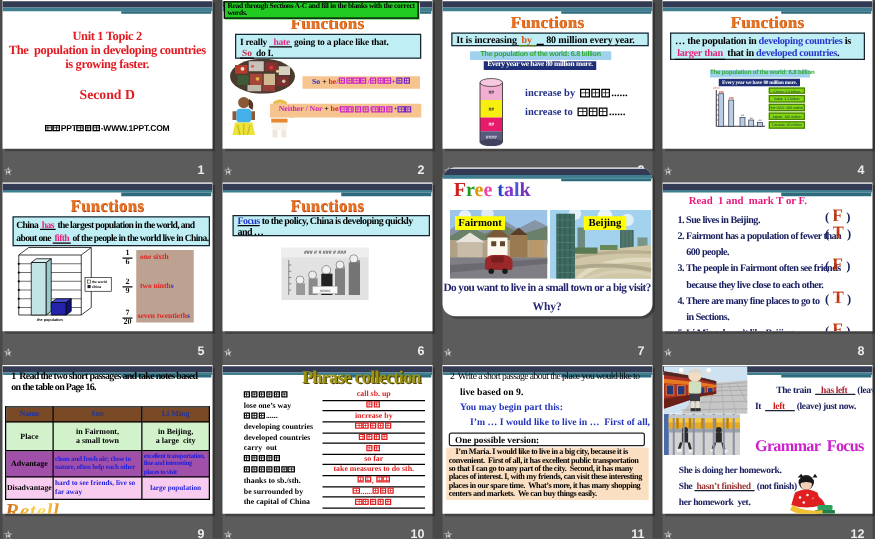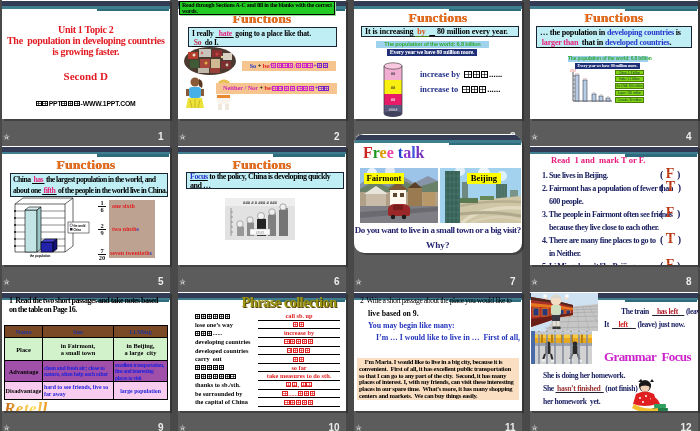--- a/index.html
+++ b/index.html
@@ -315,21 +315,21 @@
     <div class="ts"></div>
     <div class="ts2"></div>
  <div class="ab" style="left:9px;top:9.5px;color:#e8187a;font-weight:bold;font-size:8.6px;white-space:nowrap;margin-left:12px;">Read&nbsp; 1 and&nbsp; mark T or F.</div>
  <div class="ab" style="left:12px;top:23.5px;color:#1a2060;font-weight:bold;font-size:8.1px;line-height:13px;letter-spacing:-0.4px;white-space:nowrap;">
   1. Sue lives in Beijing.<br>
   2. Fairmont has a population of fewer than<br>
   <span style="margin-left:7px;">600 people.</span><br>
   3. The people in Fairmont often see friends<br>
   <span style="margin-left:7px;">because they live close to each other.</span><br>
   4. There are many fine places to go to<br>
-  <span style="margin-left:7px;">in Neither.</span><br>
+  <span style="margin-left:7px;">in Sections.</span><br>
   5. Li Ming doesn’t like Beijing.
  </div>
  <div class="ab" style="left:130px;top:20px;color:#1a2060;font-weight:bold;font-size:10px;white-space:nowrap;">(&nbsp;<span style="font-size:14px;color:transparent;background:repeating-linear-gradient(0deg,#b83410 0 1.8px,#d85828 1.8px 2.2px);-webkit-background-clip:text;background-clip:text;text-shadow:none;">F</span>&nbsp;)</div>
  <div class="ab" style="left:130px;top:33px;color:#1a2060;font-weight:bold;font-size:10px;white-space:nowrap;">(&nbsp;<span style="font-size:14px;color:transparent;background:repeating-linear-gradient(0deg,#b83410 0 1.8px,#d85828 1.8px 2.2px);-webkit-background-clip:text;background-clip:text;text-shadow:none;">T</span>&nbsp;)</div>
  <div class="ab" style="left:130px;top:59px;color:#1a2060;font-weight:bold;font-size:10px;white-space:nowrap;">(&nbsp;<span style="font-size:14px;color:transparent;background:repeating-linear-gradient(0deg,#b83410 0 1.8px,#d85828 1.8px 2.2px);-webkit-background-clip:text;background-clip:text;text-shadow:none;">F</span>&nbsp;)</div>
  <div class="ab" style="left:130px;top:85px;color:#1a2060;font-weight:bold;font-size:10px;white-space:nowrap;">(&nbsp;<span style="font-size:14px;color:transparent;background:repeating-linear-gradient(0deg,#b83410 0 1.8px,#d85828 1.8px 2.2px);-webkit-background-clip:text;background-clip:text;text-shadow:none;">T</span>&nbsp;)</div>
  <div class="ab" style="left:130px;top:111px;color:#1a2060;font-weight:bold;font-size:10px;white-space:nowrap;">(&nbsp;<span style="font-size:14px;color:transparent;background:repeating-linear-gradient(0deg,#b83410 0 1.8px,#d85828 1.8px 2.2px);-webkit-background-clip:text;background-clip:text;text-shadow:none;">F</span>&nbsp;)</div>
 </div>
 
 <svg class="star" style="left:3px;top:278.3px;" width="7" height="7.5" viewBox="0 0 10 10">
@@ -417,22 +417,23 @@
       <div style="height:8.62px;line-height:8.2px;border-bottom:1px solid #000;box-sizing:border-box;"><b class="z"></b><b class="z"></b><b class="z"></b><b class="z"></b><b class="z"></b></div>
     </div>
 </div>
 
 <div class="slide" style="left:354px;top:291.6px;">
  <div class="tb"></div>
     <div class="ts"></div>
     <div class="ts2"></div>
  <div class="ab" style="left:6px;top:4px;color:#000;font-weight:normal;font-size:7.7px;letter-spacing:-0.45px;white-space:nowrap;z-index:3;">2&nbsp; Write a short passage about the place you would like to</div>
  <div class="ab" style="left:14px;top:17px;color:#000;font-weight:bold;font-size:7.8px;white-space:nowrap;">live based on 9.</div>
- <div class="ab" style="left:14px;top:29px;color:#2233bb;font-weight:bold;font-size:7.8px;white-space:nowrap;">You may begin like many:</div>
+ <div class="ab" style="left:14px;top:29px;color:#2233bb;font-weight:bold;font-size:7.8px;white-space:nowrap;">You may begin part this:</div>
  <div class="ab" style="left:22px;top:41px;color:#2233bb;font-weight:bold;font-size:7.8px;white-space:nowrap;">I’m … I would like to live in …&nbsp; First of all, …</div>
+ <div class="ab" style="left:5px;top:54px;width:157px;height:11px;border:1px solid #222;border-radius:2px;box-sizing:border-box;background:#fff;color:#000;font-weight:bold;font-size:7.4px;line-height:9px;padding-left:4px;">One possible version:</div>
  <div class="ab" style="left:3px;top:66px;width:162px;height:42.5px;background:#fbdfc2;color:#000;font-weight:bold;font-size:6.6px;line-height:6.95px;padding:1px 2px;box-sizing:border-box;letter-spacing:-0.3px;">
   &nbsp;&nbsp;&nbsp;&nbsp;I’m Maria. I would like to live in a big city, because it is
   convenient.&nbsp; First of all, it has excellent public transportation so
   that I can go to any part of the city.&nbsp; Second, it has many places
   of interest. I, with my friends, can visit these interesting places in
   our spare time.&nbsp; What’s more, it has many shopping centers and
   markets.&nbsp; We can buy things easily.
  </div>
 </div>
 

